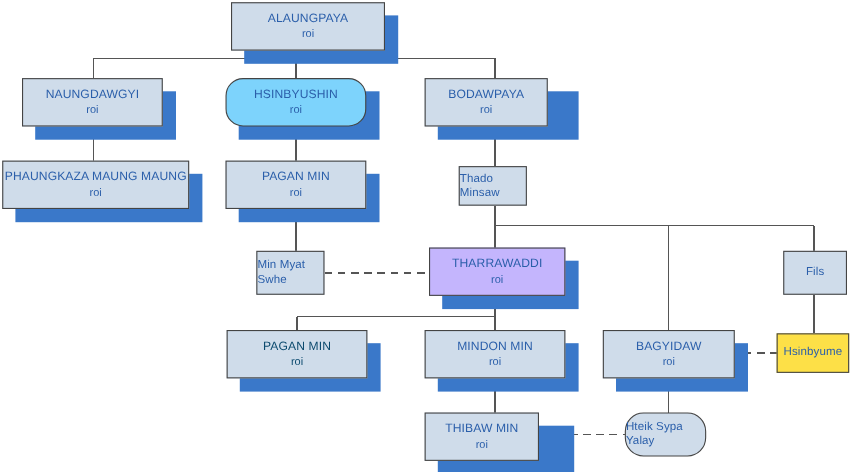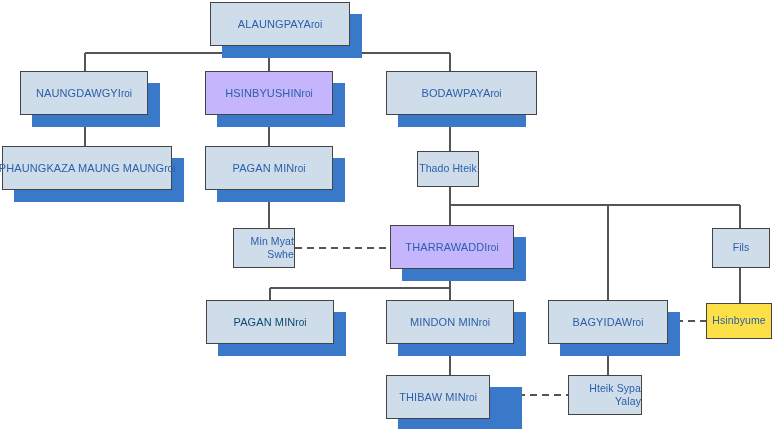--- a/index.html
+++ b/index.html
@@ -25,23 +25,23 @@
     top: 0;
     width: 776px;
     height: 429px;
   }
   .node {
     position: absolute;
     box-sizing: border-box;
     background: #cfdcea;
     border: 1px solid #444444;
     color: #2b5faa;
-    text-align: right;
+    text-align: left;
     display: flex;
-    flex-direction: row;
+    flex-direction: column;
     align-items: center;
     justify-content: center;
     line-height: 1.15;
     z-index: 3;
   }
   .node .title {
     font-size: 11px;
     letter-spacing: 0.1px;
     white-space: nowrap;
   }
@@ -123,38 +123,38 @@
     </div>
   <div id="nodes">
       <div class="node" style="left: 210px; top: 2px; width: 140px; height: 44px; background: rgb(207, 220, 234); border-color: rgb(68, 68, 68); color: rgb(43, 95, 170);">
         <div class="title">ALAUNGPAYA</div>
         <div class="sub">roi</div>
       </div>
       <div class="node" style="left: 20px; top: 71px; width: 128px; height: 44px; background: rgb(207, 220, 234); border-color: rgb(68, 68, 68); color: rgb(43, 95, 170);">
         <div class="title">NAUNGDAWGYI</div>
         <div class="sub">roi</div>
       </div>
-      <div class="node" style="left: 205px; top: 71px; width: 128px; height: 44px; background: #c4b5fd; border-color: rgb(68, 68, 68); color: rgb(43, 95, 170);">
+      <div class="node" style="left: 205px; top: 71px; width: 128px; height: 44px; background: #7dd3fc; border-color: rgb(68, 68, 68); color: rgb(43, 95, 170); border-radius: 16px;">
         <div class="title">HSINBYUSHIN</div>
         <div class="sub">roi</div>
       </div>
-      <div class="node" style="left: 386px; top: 71px; width: 151px; height: 44px; background: rgb(207, 220, 234); border-color: rgb(68, 68, 68); color: rgb(43, 95, 170);">
+      <div class="node" style="left: 386px; top: 71px; width: 112px; height: 44px; background: rgb(207, 220, 234); border-color: rgb(68, 68, 68); color: rgb(43, 95, 170);">
         <div class="title">BODAWPAYA</div>
         <div class="sub">roi</div>
       </div>
       <div class="node" style="left: 2px; top: 146px; width: 170px; height: 44px; background: rgb(207, 220, 234); border-color: rgb(68, 68, 68); color: rgb(43, 95, 170);">
         <div class="title">PHAUNGKAZA MAUNG MAUNG</div>
         <div class="sub">roi</div>
       </div>
       <div class="node" style="left: 205px; top: 146px; width: 128px; height: 44px; background: rgb(207, 220, 234); border-color: rgb(68, 68, 68); color: rgb(43, 95, 170);">
         <div class="title">PAGAN MIN</div>
         <div class="sub">roi</div>
       </div>
       <div class="node small" style="left: 417px; top: 151px; width: 62px; height: 36px; background: rgb(207, 220, 234); border-color: rgb(68, 68, 68); color: rgb(43, 95, 170);">
-        <div class="title">Thado Hteik</div>
+        <div class="title">Thado Minsaw</div>
       </div>
       <div class="node small" style="left: 233px; top: 228px; width: 62px; height: 40px; background: rgb(207, 220, 234); border-color: rgb(68, 68, 68); color: rgb(43, 95, 170);">
         <div class="title">Min Myat Swhe</div>
       </div>
       <div class="node" style="left: 390px; top: 225px; width: 124px; height: 44px; background: #c4b5fd; border-color: rgb(68, 68, 68); color: rgb(43, 95, 170);">
         <div class="title">THARRAWADDI</div>
         <div class="sub">roi</div>
       </div>
       <div class="node small" style="left: 712px; top: 228px; width: 58px; height: 40px; background: rgb(207, 220, 234); border-color: rgb(68, 68, 68); color: rgb(43, 95, 170);">
         <div class="title">Fils</div>
@@ -171,18 +171,18 @@
         <div class="title">BAGYIDAW</div>
         <div class="sub">roi</div>
       </div>
       <div class="node small" style="left: 706px; top: 303px; width: 66px; height: 36px; background: #fde047; border-color: rgb(68, 68, 68); color: rgb(43, 95, 170);">
         <div class="title">Hsinbyume</div>
       </div>
       <div class="node" style="left: 386px; top: 375px; width: 104px; height: 44px; background: rgb(207, 220, 234); border-color: rgb(68, 68, 68); color: rgb(43, 95, 170);">
         <div class="title">THIBAW MIN</div>
         <div class="sub">roi</div>
       </div>
-      <div class="node small" style="left: 568px; top: 375px; width: 74px; height: 40px; background: rgb(207, 220, 234); border-color: rgb(68, 68, 68); color: rgb(43, 95, 170);">
+      <div class="node small" style="left: 568px; top: 375px; width: 74px; height: 40px; background: rgb(207, 220, 234); border-color: rgb(68, 68, 68); color: rgb(43, 95, 170); border-radius: 17px;">
         <div class="title">Hteik Sypa Yalay</div>
       </div>
     </div>
 
 </div>
 
 </body></html>

